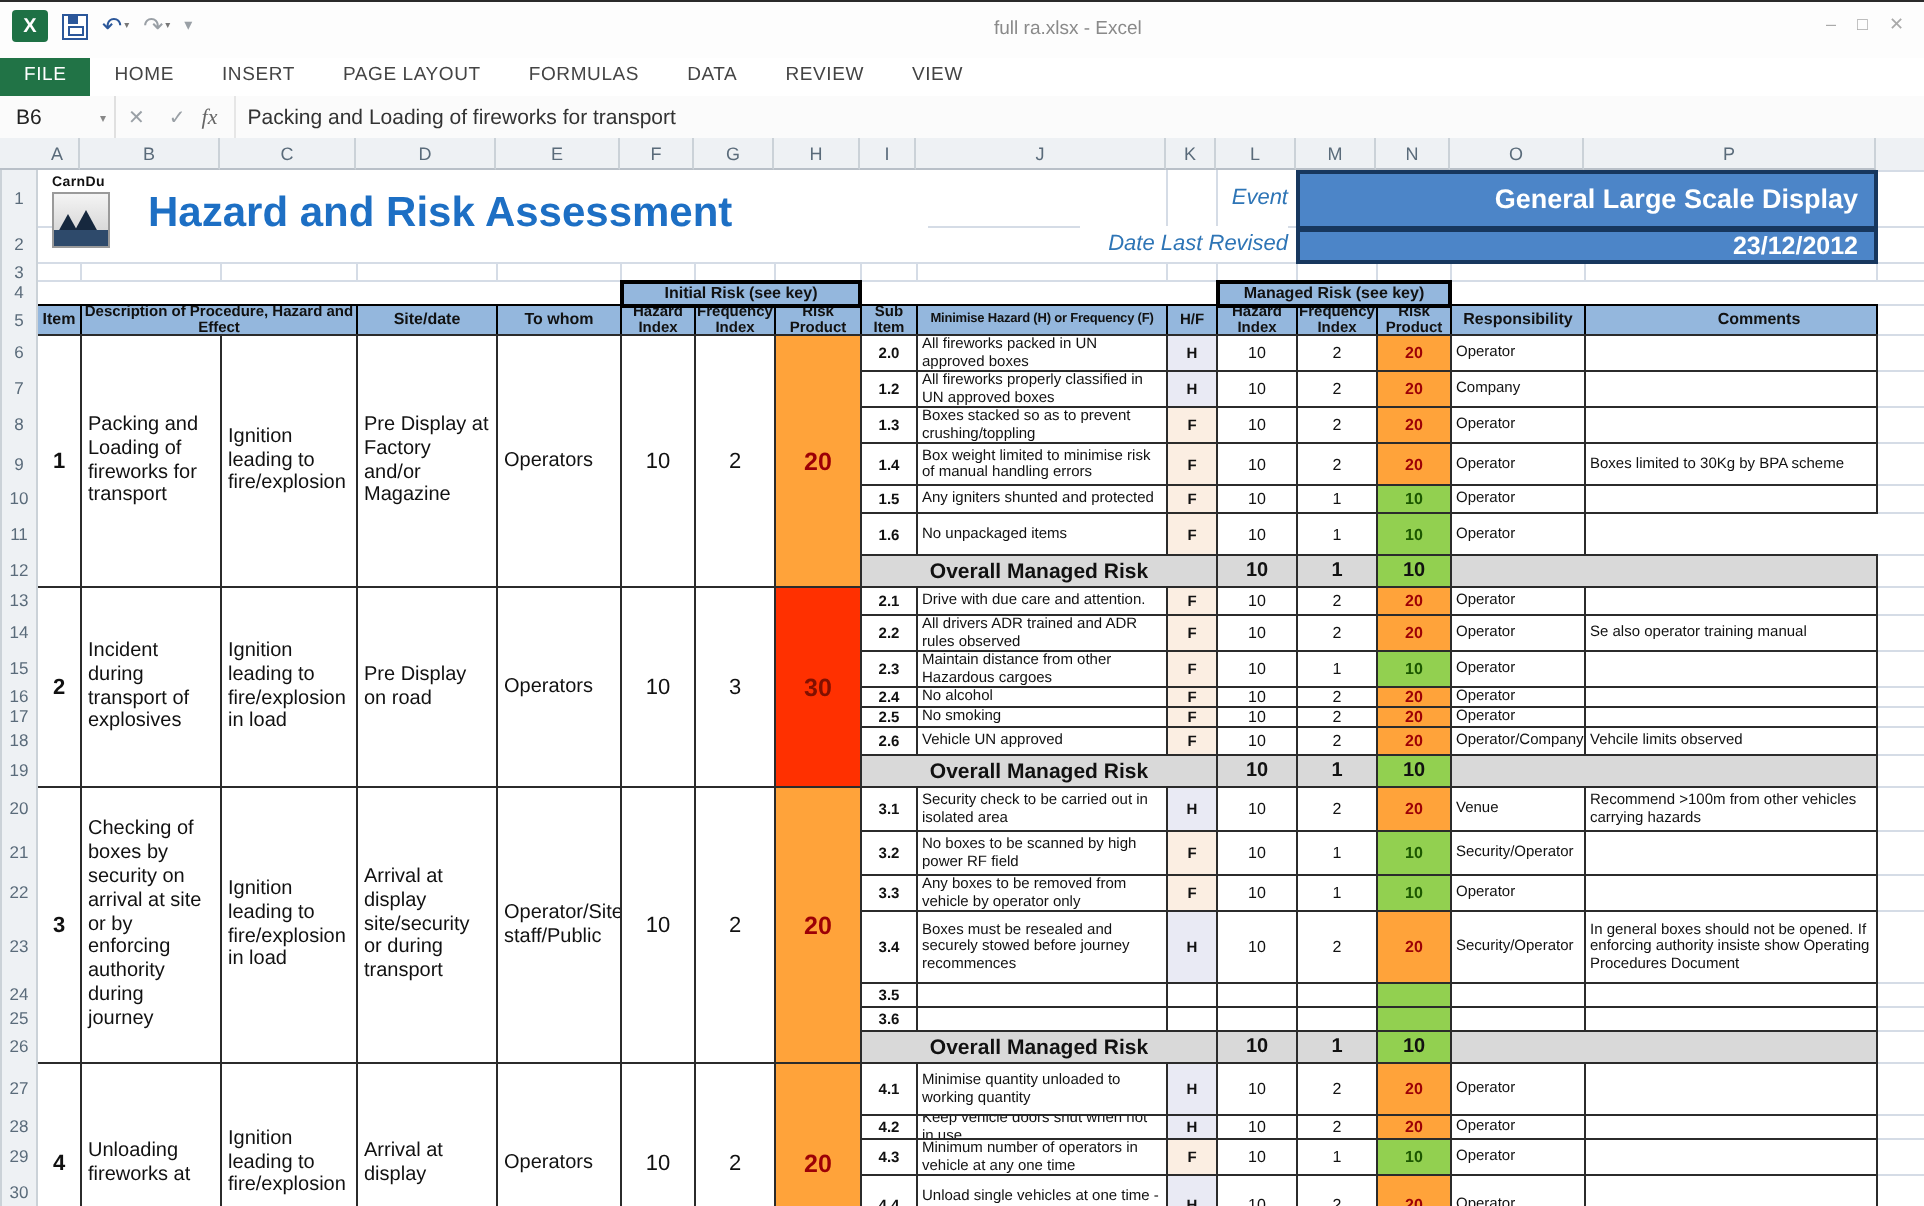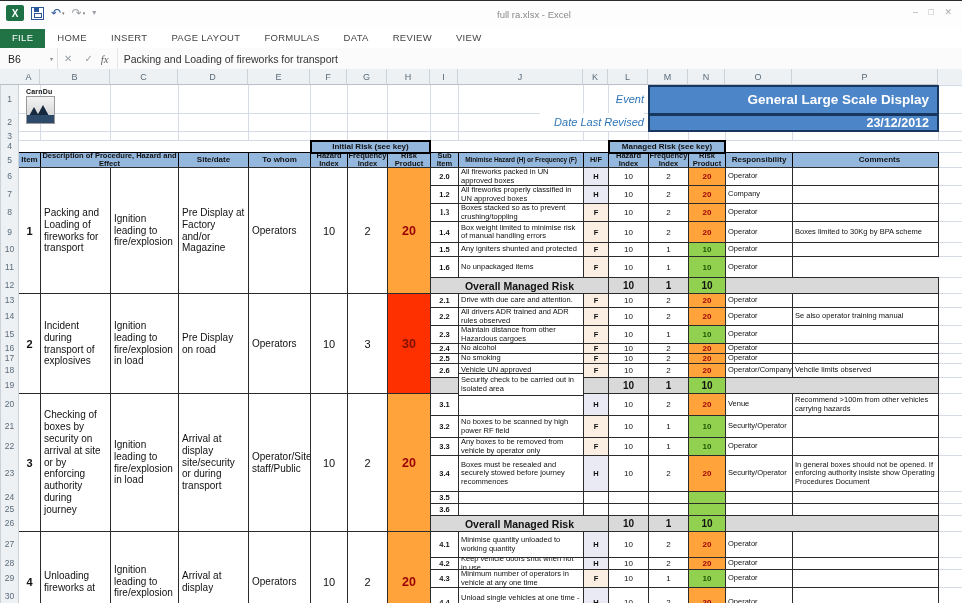--- a/index.html
+++ b/index.html
@@ -138,20 +138,23 @@
         <div class="colhdr" style="left: 430px; top: 0px; width: 28px; height: 16px;">I</div>
         <div class="colhdr" style="left: 458px; top: 0px; width: 125px; height: 16px;">J</div>
         <div class="colhdr" style="left: 583px; top: 0px; width: 25px; height: 16px;">K</div>
         <div class="colhdr" style="left: 608px; top: 0px; width: 40px; height: 16px;">L</div>
         <div class="colhdr" style="left: 648px; top: 0px; width: 40px; height: 16px;">M</div>
         <div class="colhdr" style="left: 688px; top: 0px; width: 37px; height: 16px;">N</div>
         <div class="colhdr" style="left: 725px; top: 0px; width: 67px; height: 16px;">O</div>
         <div class="colhdr" style="left: 792px; top: 0px; width: 146px; height: 16px;">P</div>
       </div>
     <div id="grid">
+      <div class="titlecell">
+        <div class="sheettitle">Hazard and Risk Assessment</div>
+      </div>
       <div class="logo">
         <div class="logo-label">CarnDu</div>
         <div class="logo-img">
           <div class="mtn mtn1"></div>
           <div class="mtn mtn2"></div>
           <div class="sea"></div>
         </div>
       </div>
       <div class="eventcell">Event</div>
       <div class="datecell">Date Last Revised</div>
@@ -272,21 +275,21 @@
         <div class="tcell cell-resp" style="left: 725px; top: 82px; width: 68px; height: 19px;">Operator</div>
         <div class="tcell cell-com" style="left: 792px; top: 82px; width: 147px; height: 19px;"></div>
         <div class="tcell cell-subid" style="left: 430px; top: 100px; width: 29px; height: 19px;">1.2</div>
         <div class="tcell cell-min" style="left: 458px; top: 100px; width: 126px; height: 19px;">All fireworks properly classified in UN approved boxes</div>
         <div class="tcell cell-hf" style="left: 583px; top: 100px; width: 26px; height: 19px; background: rgb(233, 234, 244);">H</div>
         <div class="tcell cell-mnum" style="left: 608px; top: 100px; width: 41px; height: 19px;">10</div>
         <div class="tcell cell-mnum" style="left: 648px; top: 100px; width: 41px; height: 19px;">2</div>
         <div class="tcell cell-mrp" style="left: 688px; top: 100px; width: 38px; height: 19px; background: rgb(255, 163, 58); color: rgb(156, 0, 6);">20</div>
         <div class="tcell cell-resp" style="left: 725px; top: 100px; width: 68px; height: 19px;">Company</div>
         <div class="tcell cell-com" style="left: 792px; top: 100px; width: 147px; height: 19px;"></div>
-        <div class="tcell cell-subid" style="left: 430px; top: 118px; width: 29px; height: 19px; font-family: Liberation Serif, serif;">1.3</div>
+        <div class="tcell cell-subid" style="left: 430px; top: 118px; width: 29px; height: 19px;">1.3</div>
         <div class="tcell cell-min" style="left: 458px; top: 118px; width: 126px; height: 19px;">Boxes stacked so as to prevent crushing/toppling</div>
         <div class="tcell cell-hf" style="left: 583px; top: 118px; width: 26px; height: 19px; background: rgb(251, 238, 226);">F</div>
         <div class="tcell cell-mnum" style="left: 608px; top: 118px; width: 41px; height: 19px;">10</div>
         <div class="tcell cell-mnum" style="left: 648px; top: 118px; width: 41px; height: 19px;">2</div>
         <div class="tcell cell-mrp" style="left: 688px; top: 118px; width: 38px; height: 19px; background: rgb(255, 163, 58); color: rgb(156, 0, 6);">20</div>
         <div class="tcell cell-resp" style="left: 725px; top: 118px; width: 68px; height: 19px;">Operator</div>
         <div class="tcell cell-com" style="left: 792px; top: 118px; width: 147px; height: 19px;"></div>
         <div class="tcell cell-subid" style="left: 430px; top: 136px; width: 29px; height: 22px;">1.4</div>
         <div class="tcell cell-min" style="left: 458px; top: 136px; width: 126px; height: 22px;">Box weight limited to minimise risk of manual handling errors</div>
         <div class="tcell cell-hf" style="left: 583px; top: 136px; width: 26px; height: 22px; background: rgb(251, 238, 226);">F</div>
@@ -378,21 +381,21 @@
         <div class="tcell cell-ovgray" style="left: 725px; top: 292px; width: 214px; height: 17px;"></div>
         <div class="tcell cell-item" style="left: 18px; top: 308px; width: 23px; height: 139px;">3</div>
         <div class="tcell cell-text" style="left: 40px; top: 308px; width: 71px; height: 139px;">Checking of boxes by security on arrival at site or by enforcing authority during journey</div>
         <div class="tcell cell-text" style="left: 110px; top: 308px; width: 69px; height: 139px;">Ignition leading to fire/explosion in load</div>
         <div class="tcell cell-text" style="left: 178px; top: 308px; width: 71px; height: 139px;">Arrival at display site/security or during transport</div>
         <div class="tcell cell-text" style="left: 248px; top: 308px; width: 63px; height: 139px;">Operator/Site staff/Public</div>
         <div class="tcell cell-num" style="left: 310px; top: 308px; width: 38px; height: 139px;">10</div>
         <div class="tcell cell-num" style="left: 347px; top: 308px; width: 41px; height: 139px;">2</div>
         <div class="tcell cell-rp" style="left: 387px; top: 308px; width: 44px; height: 139px; background: rgb(255, 163, 58); color: rgb(156, 0, 6);">20</div>
         <div class="tcell cell-subid" style="left: 430px; top: 308px; width: 29px; height: 23px;">3.1</div>
-        <div class="tcell cell-min" style="left: 458px; top: 288px; width: 126px; height: 23px;">Security check to be carried out in isolated area</div>
+        <div class="tcell cell-min" style="left: 458px; top: 308px; width: 126px; height: 23px;">Security check to be carried out in isolated area</div>
         <div class="tcell cell-hf" style="left: 583px; top: 308px; width: 26px; height: 23px; background: rgb(233, 234, 244);">H</div>
         <div class="tcell cell-mnum" style="left: 608px; top: 308px; width: 41px; height: 23px;">10</div>
         <div class="tcell cell-mnum" style="left: 648px; top: 308px; width: 41px; height: 23px;">2</div>
         <div class="tcell cell-mrp" style="left: 688px; top: 308px; width: 38px; height: 23px; background: rgb(255, 163, 58); color: rgb(156, 0, 6);">20</div>
         <div class="tcell cell-resp" style="left: 725px; top: 308px; width: 68px; height: 23px;">Venue</div>
         <div class="tcell cell-com" style="left: 792px; top: 308px; width: 147px; height: 23px;">Recommend &gt;100m from other vehicles carrying hazards</div>
         <div class="tcell cell-subid" style="left: 430px; top: 330px; width: 29px; height: 23px;">3.2</div>
         <div class="tcell cell-min" style="left: 458px; top: 330px; width: 126px; height: 23px;">No boxes to be scanned by high power RF field</div>
         <div class="tcell cell-hf" style="left: 583px; top: 330px; width: 26px; height: 23px; background: rgb(251, 238, 226);">F</div>
         <div class="tcell cell-mnum" style="left: 608px; top: 330px; width: 41px; height: 23px;">10</div>

